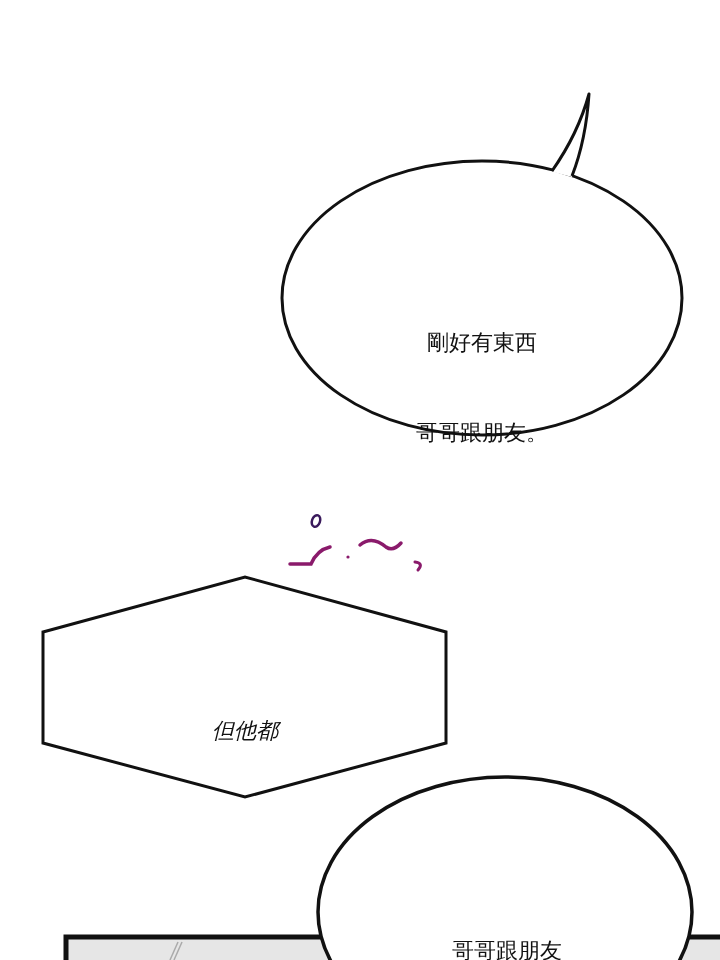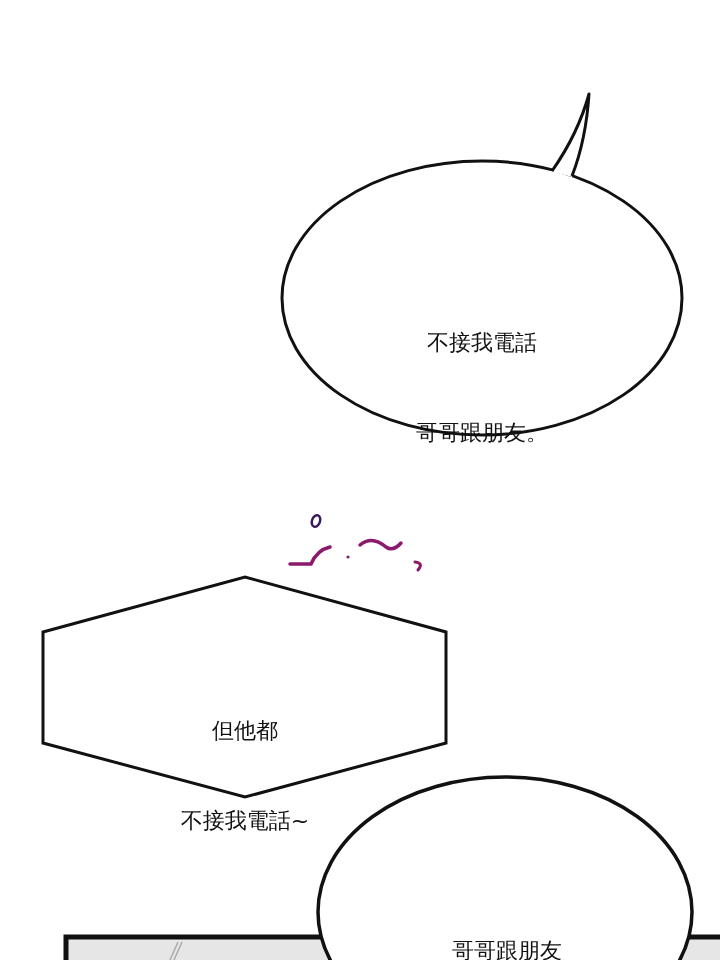--- a/index.html
+++ b/index.html
@@ -1,19 +1,19 @@
 <!DOCTYPE html>
 <html><head>
 <meta charset="utf-8">
 <style>
   html,body{margin:0;padding:0;background:#ffffff;}
   .page{position:relative;width:720px;height:960px;overflow:hidden;background:#ffffff;font-family:"DejaVu Sans","Liberation Sans",sans-serif;}
   svg.art{position:absolute;left:0;top:0;width:720px;height:960px;}
   .txt{position:absolute;text-align:center;color:#111;font-size:22px;line-height:30px;white-space:pre;}
-  .italic{}
+  .italic{font-style:italic;}
 </style>
 </head>
 <body>
 
 <div class="page">
   <svg class="art" viewBox="0 0 720 960">
 
     <g>
       <rect x="66" y="937" width="700" height="40" fill="#e6e6e6" stroke="#111" stroke-width="5"></rect>
       <line x1="178" y1="942" x2="170" y2="960" stroke="#aaa" stroke-width="1.5"></line>
@@ -37,26 +37,25 @@
     <g fill="none" stroke-linecap="round">
       <ellipse cx="316" cy="521" rx="4" ry="6" transform="rotate(20 316 521)" stroke="#3a1a5c" stroke-width="2.5"></ellipse>
       <path d="M290 564 L311 564 Q317 550 330 547" stroke="#8a1a6b" stroke-width="3.5"></path>
       <circle cx="348" cy="557" r="1.6" fill="#8a1a6b" stroke="none"></circle>
       <path d="M360 545 Q372 535 386 547 Q393 552 401 543" stroke="#8a1a6b" stroke-width="3.5"></path>
       <path d="M415 562 Q424 563 418 570" stroke="#8a1a6b" stroke-width="3"></path>
     </g>
   </svg>
 
   <div class="txt" style="left:382px;top:268px;width:200px;">
-    <div>不接我電話</div>
+    <div>剛好有東西</div>
     <div>哥哥跟朋友。</div>
   </div>
 
   <div class="txt italic" style="left:145px;top:656px;width:200px;">
     <div>但他都</div>
-    <div>不接我電話~</div>
   </div>
 
   <div class="txt" style="left:407px;top:876px;width:200px;">
     <div>哥哥跟朋友</div>
     
   </div>
 </div>
 
 </body></html>

